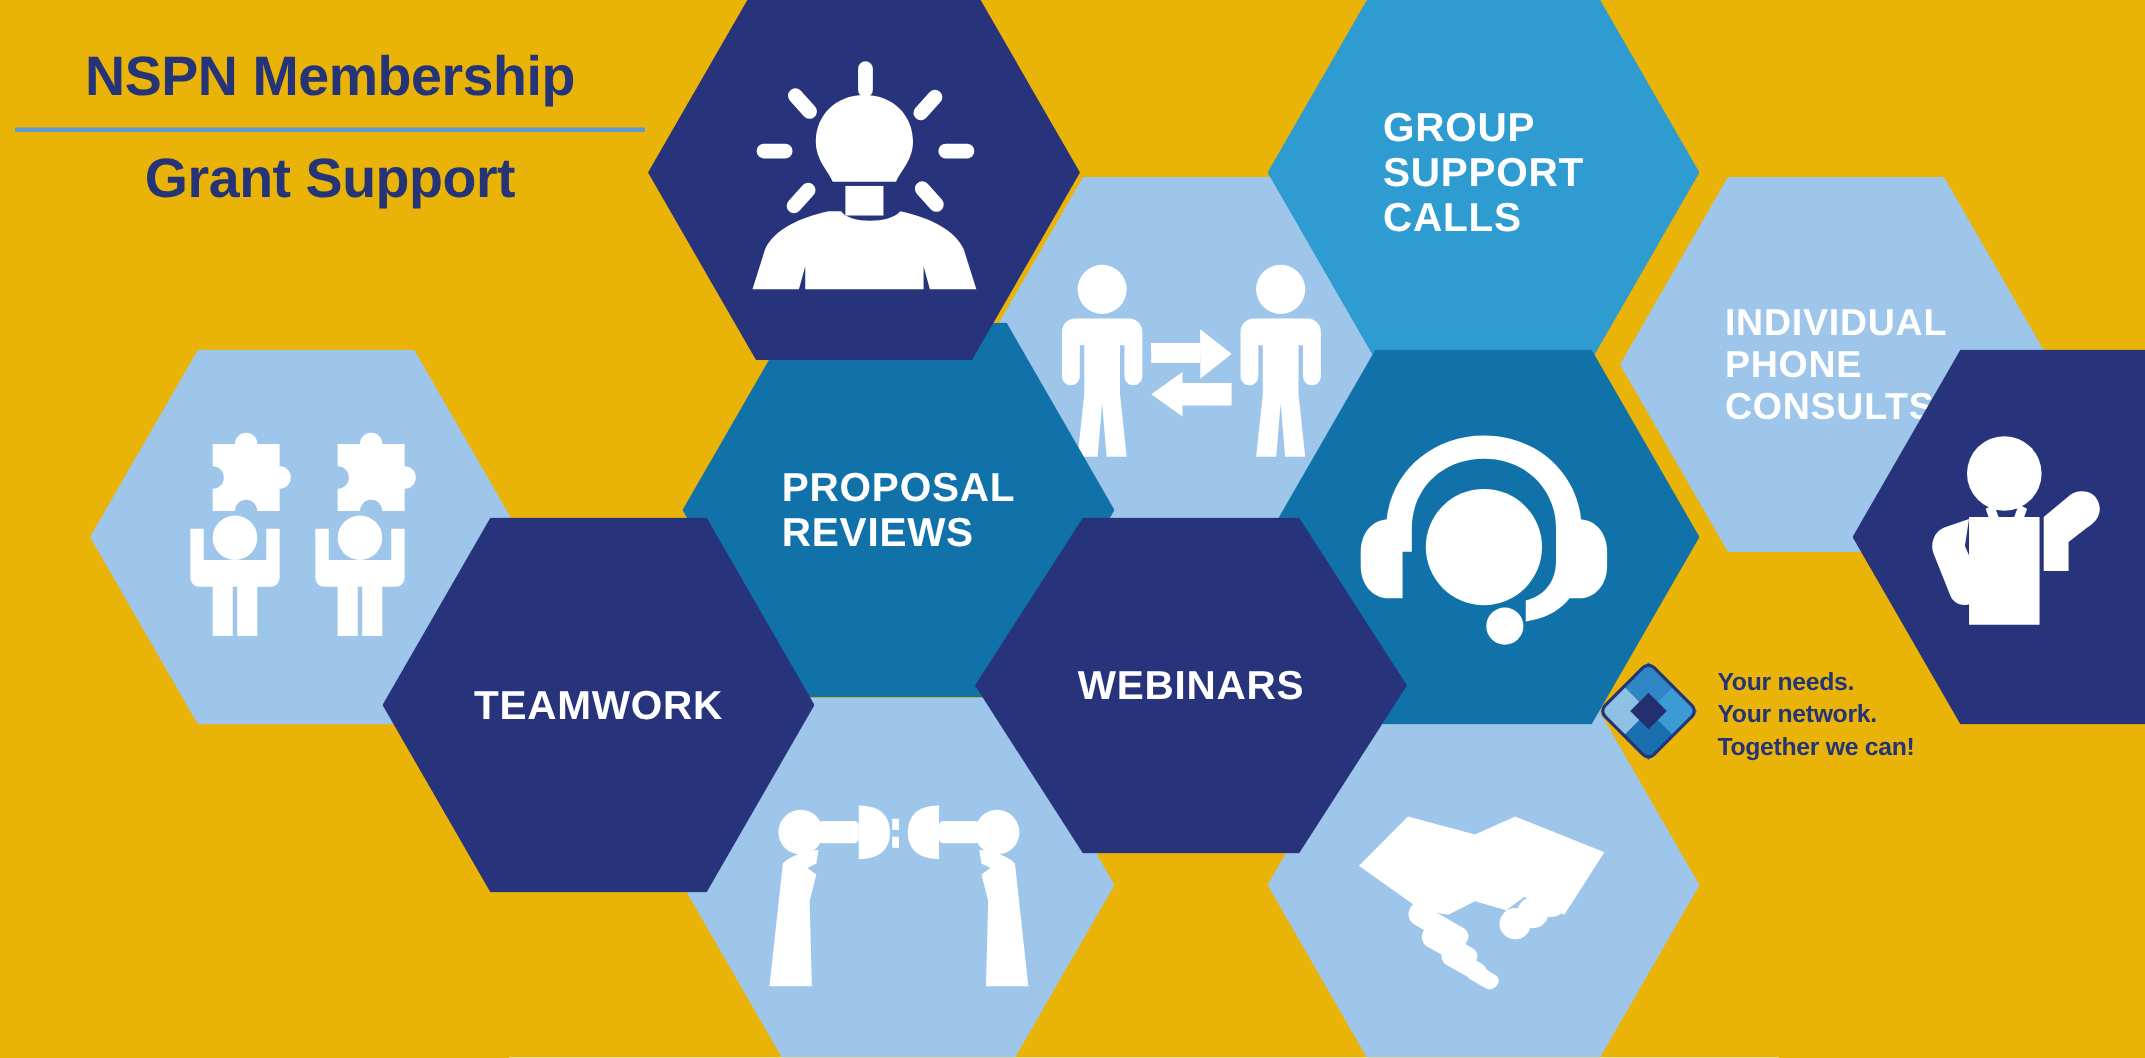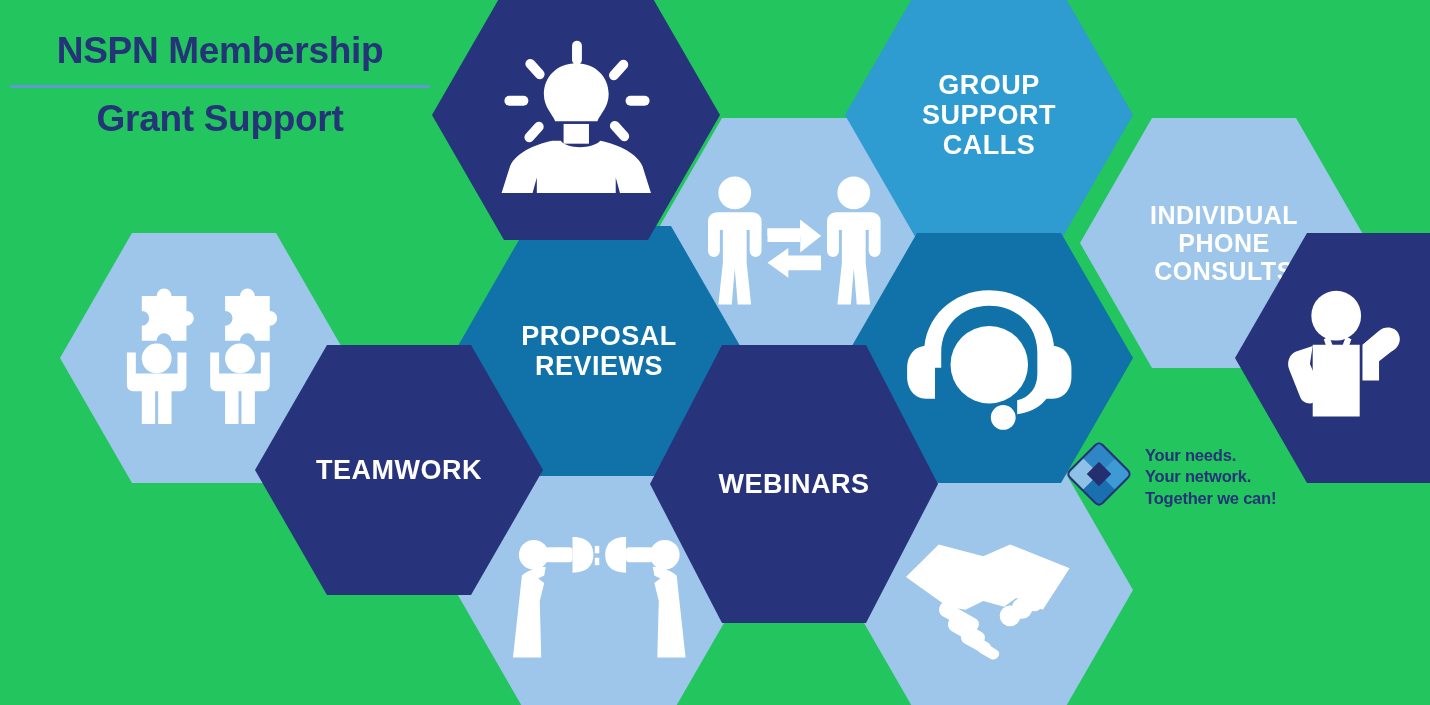--- a/index.html
+++ b/index.html
@@ -8,21 +8,21 @@
     background: #ffffff;
   }
   body {
     font-family: "Liberation Sans", sans-serif;
   }
   #stage {
     position: relative;
     width: 1430px;
     height: 705px;
     overflow: hidden;
-    background: #22c55e;
+    background: #eab308;
   }
 
   
   #title-block {
     position: absolute;
     left: 10px;
     top: 32px;
     width: 420px;
     z-index: 40;
   }
@@ -57,21 +57,21 @@
     -webkit-clip-path: polygon(25% 0%, 75% 0%, 100% 50%, 75% 100%, 25% 100%, 0% 50%);
     clip-path: polygon(25% 0%, 75% 0%, 100% 50%, 75% 100%, 25% 100%, 0% 50%);
     display: flex;
     align-items: center;
     justify-content: center;
     box-sizing: border-box;
   }
   .hex-label {
     color: #ffffff;
     font-weight: bold;
-    text-align: center;
+    text-align: left;
     line-height: 1.12;
     letter-spacing: 0.5px;
     font-size: 27px;
     padding: 0 6px;
     white-space: pre-line;
   }
   .hex-label.small { font-size: 25px; }
   .hex-label.one-line { font-size: 27px; }
 
   .hex-icon {
@@ -200,21 +200,21 @@
 PHONE
 CONSULTS</div>
   </div>
 
   <div class="hex" style="left: 845px; top: -10px; width: 288px; height: 250px; z-index: 10; background: rgb(46, 155, 209);">
     <div class="hex-label">GROUP
 SUPPORT
 CALLS</div>
   </div>
 
-  <div class="hex" style="left: 455px; top: 226px; width: 288px; height: 250px; z-index: 12; background: rgb(16, 114, 168);">
+  <div class="hex" style="left: 455px; top: 215px; width: 288px; height: 250px; z-index: 12; background: rgb(16, 114, 168);">
     <div class="hex-label">PROPOSAL
 REVIEWS</div>
   </div>
 
   <div class="hex" style="left: 845px; top: 233px; width: 288px; height: 250px; z-index: 12; background: rgb(16, 114, 168);">
     <div class="hex-icon">
       <svg viewBox="0 0 110 100" xmlns="http://www.w3.org/2000/svg" fill="#ffffff">
         <path d="M55 6 C31 6 13 24 13 46 v10 h11 v-10 c0 -17 13 -30 31 -30 s31 13 31 30 v14 c0 9 -5 15 -13 17 v9 c15 -2 24 -12 24 -26 v-14 C97 24 79 6 55 6 z"></path>
         <path d="M14 42 c-7 0 -12 6 -12 14 v6 c0 8 5 14 12 14 h6 V42 z"></path>
         <path d="M96 42 c7 0 12 6 12 14 v6 c0 8 -5 14 -12 14 h-6 V42 z"></path>
@@ -241,21 +241,21 @@
         <rect x="82" y="58" width="7" height="17" rx="3.5" transform="rotate(-42 85 66)"></rect>
 
         <path d="M55 18 c-14 0 -23 10 -23 22 c0 9 6 14 8 19 h30 c2 -5 8 -10 8 -19 c0 -12 -9 -22 -23 -22 z"></path>
         <rect x="46" y="61" width="18" height="14"></rect>
 
         <path d="M38 73 c-14 3 -26 9 -30 18 l-6 19 h22 l3 -11 v11 h56 v-11 l3 11 h22 l-6 -19 c-4 -9 -16 -15 -30 -18 c-5 6 -24 6 -28 0 z"></path>
       </svg>
     </div>
   </div>
 
-  <div class="hex" style="left: 650px; top: 345px; width: 288px; height: 278px; z-index: 20; background: rgb(39, 51, 122);">
+  <div class="hex" style="left: 650px; top: 345px; width: 288px; height: 224px; z-index: 20; background: rgb(39, 51, 122);">
     <div class="hex-label one-line">WEBINARS</div>
   </div>
 
   <div class="hex" style="left: 1235px; top: 233px; width: 288px; height: 250px; z-index: 20; background: rgb(39, 51, 122);">
     <div class="hex-icon" style="width:48%; height:58%; margin-right:72px;">
       <svg viewBox="0 0 100 100" xmlns="http://www.w3.org/2000/svg" fill="#ffffff">
         <circle cx="45" cy="19" r="18"></circle>
 
         <path d="M64 40 l12 -10 c4 -4 12 -3 14 2 c3 6 -1 11 -5 13 l-9 7 v14 h-12 z"></path>
 

